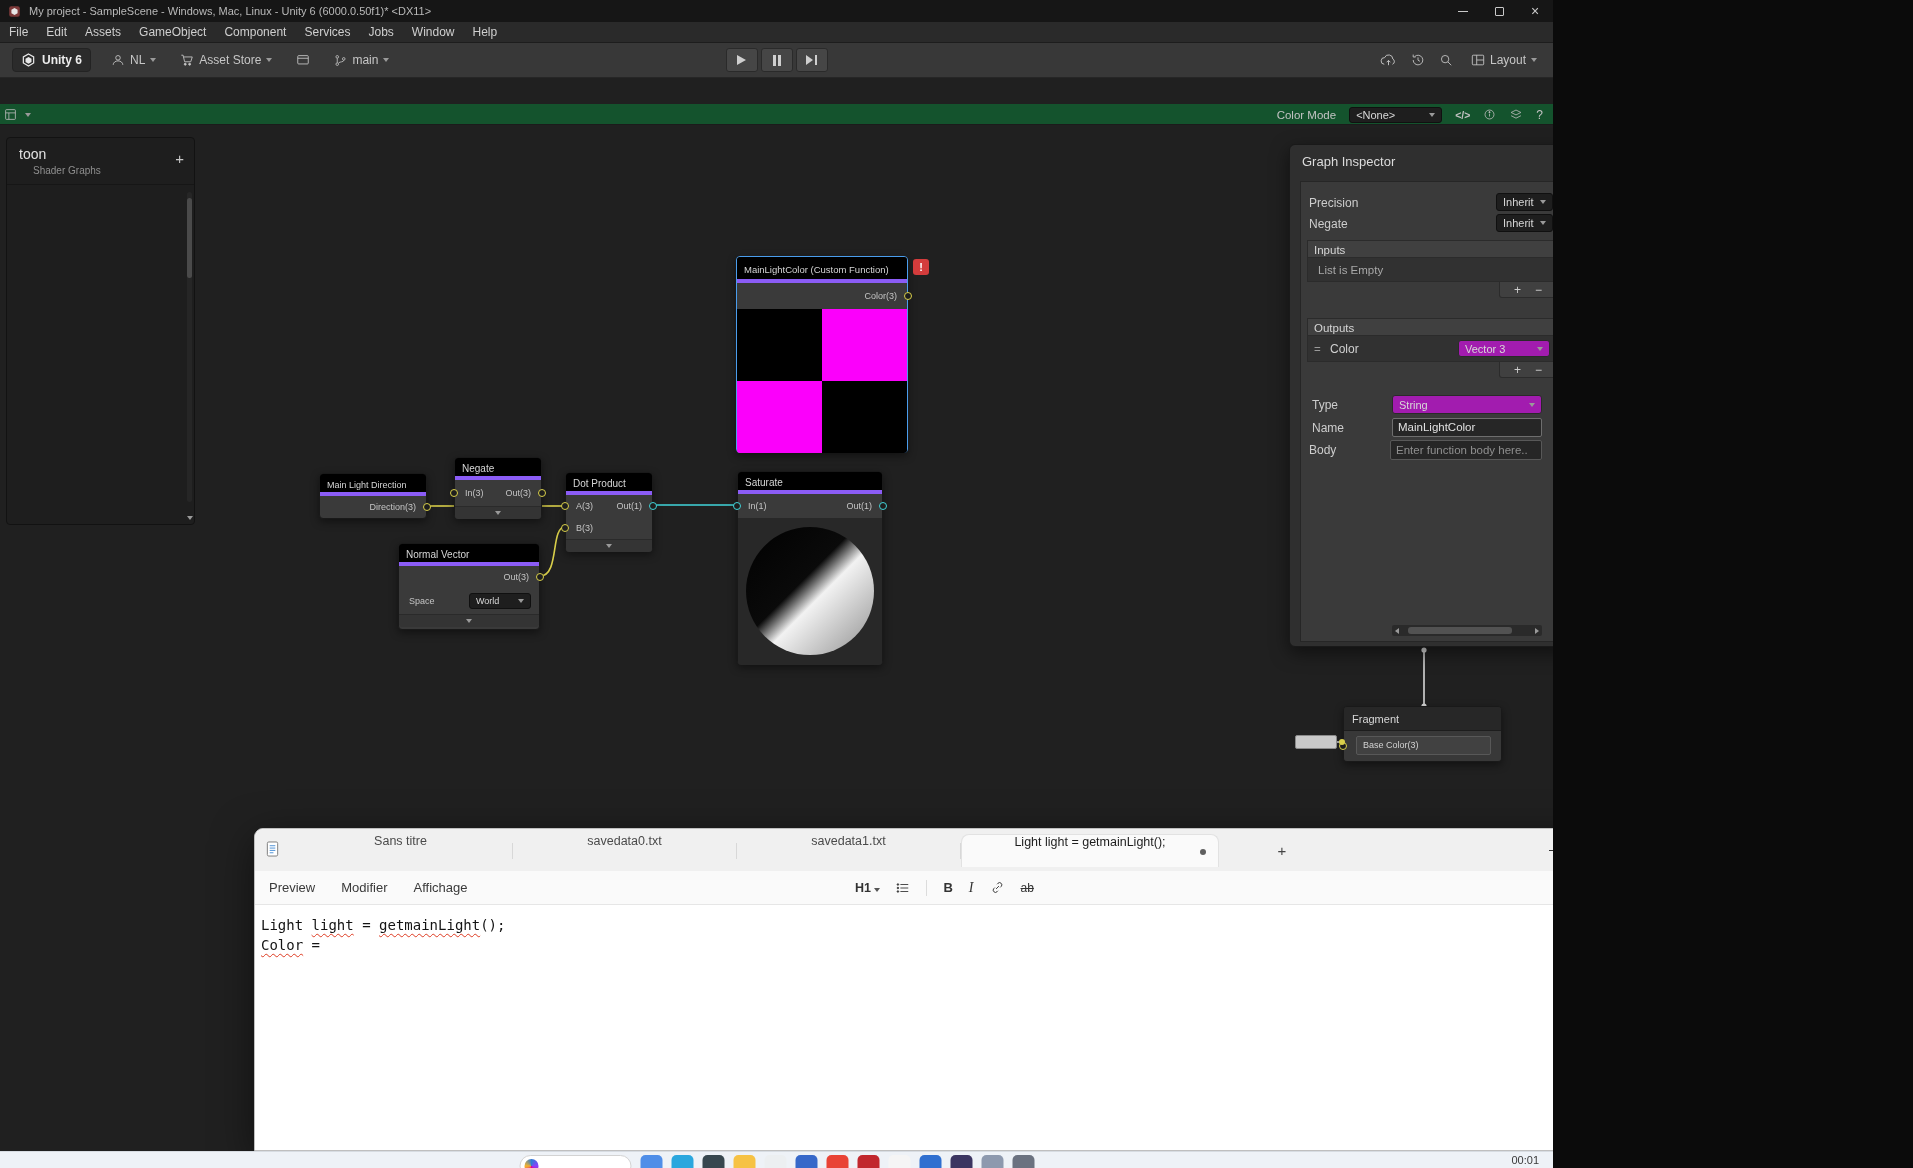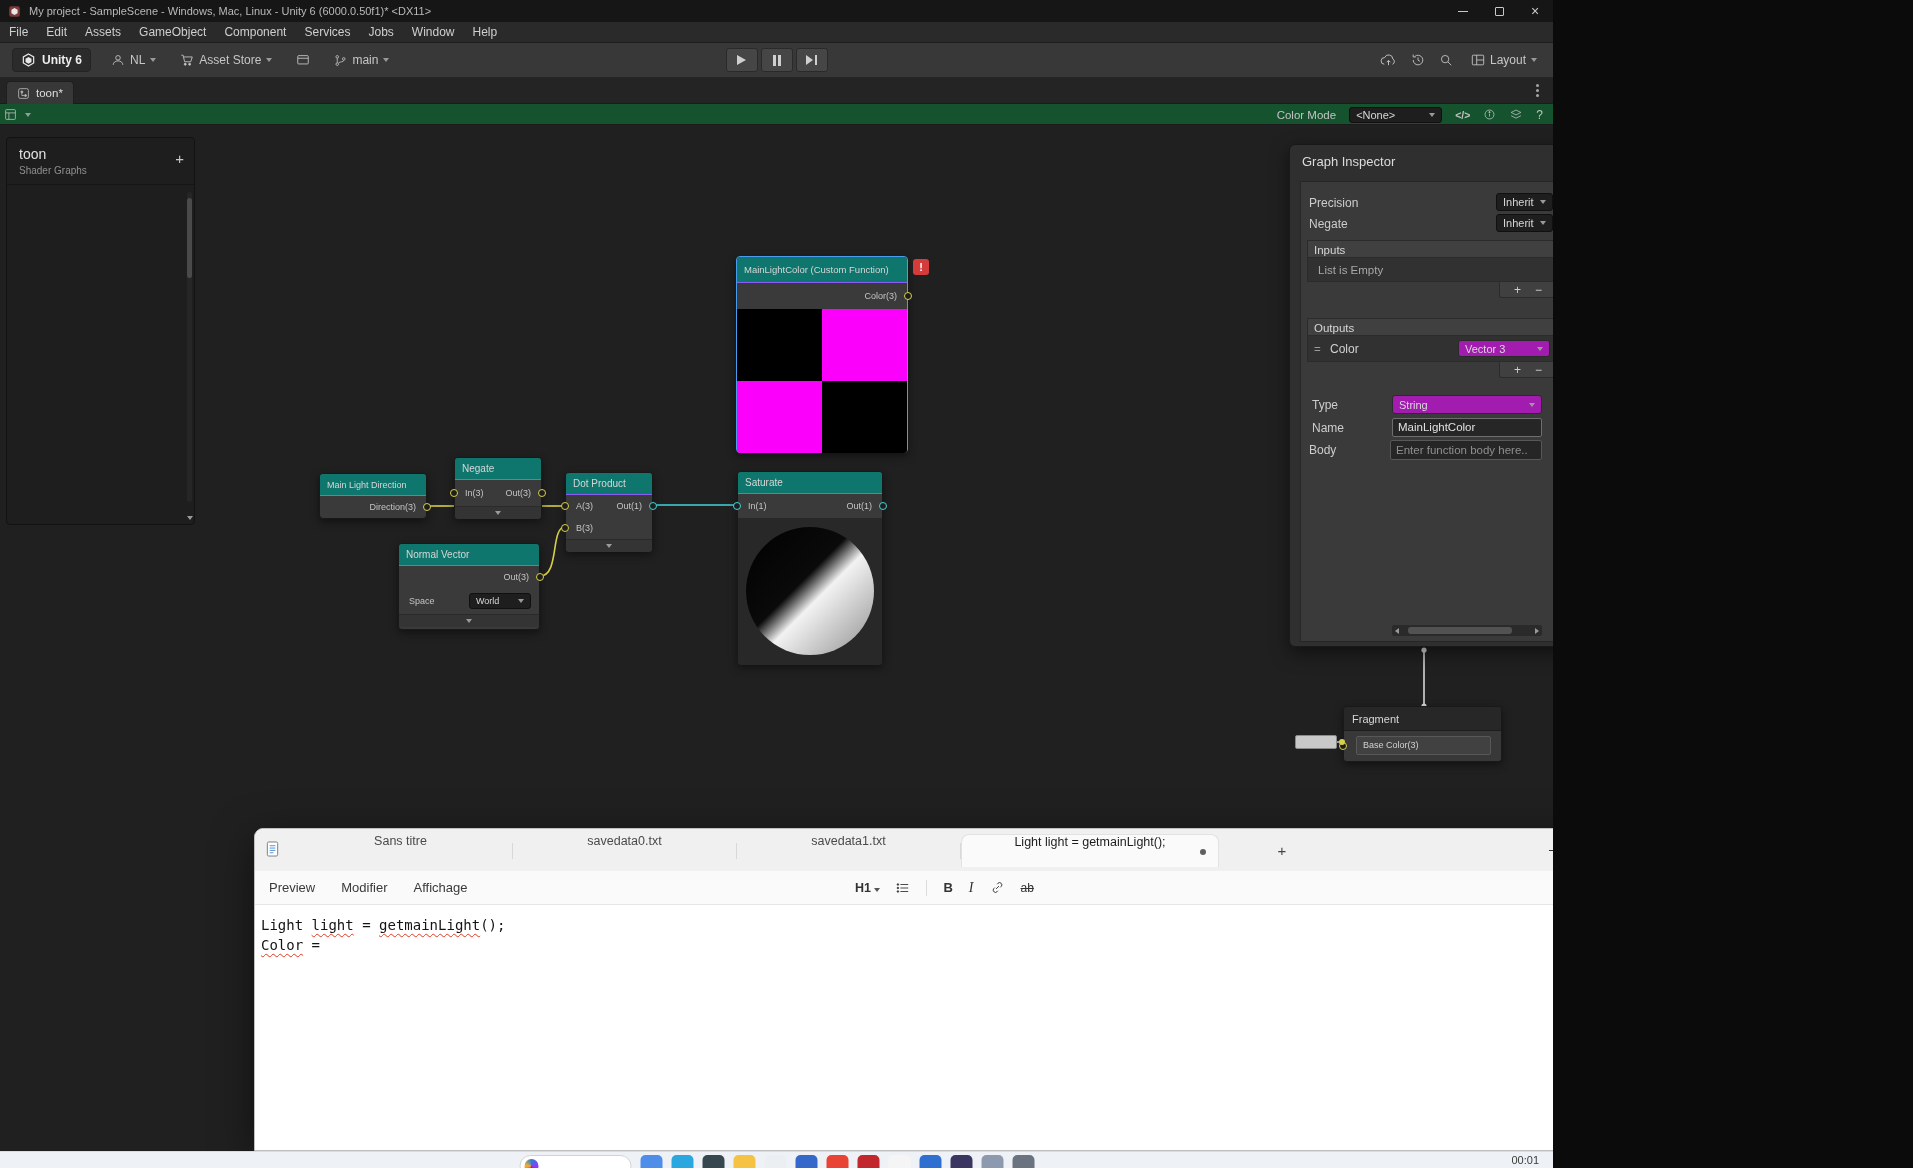--- a/index.html
+++ b/index.html
@@ -35,34 +35,34 @@
 .gt-left{position:absolute;left:4px;top:0;height:21px;display:flex;align-items:center;gap:8px}
 .gt-right{position:absolute;right:10px;top:0;height:21px;display:flex;align-items:center;gap:13px}
 .dd{background:#1e1e1e;border:1px solid #101010;border-radius:3px;color:#d8d8d8;font-size:11px;display:flex;align-items:center;justify-content:space-between;padding:0 6px;gap:6px}
 .dd.mid{background:#a21caf;border-color:#2a2a2a}
 
 .graph{position:absolute;left:0;top:125px;width:1913px;height:1026px;background:#202020}
 .wires{position:absolute;left:0;top:0;pointer-events:none}
 
 .blackboard{position:absolute;left:6px;top:12px;width:189px;height:388px;background:rgba(30,30,30,.96);border:1px solid #121212;border-radius:4px}
 .bb-title{position:absolute;left:12px;top:8px;font-size:14px;color:#e2e2e2}
-.bb-sub{position:absolute;left:12px;top:27px;font-size:10px;color:#8f8f8f}
+.bb-sub{position:absolute;left:26px;top:27px;font-size:10px;color:#8f8f8f}
 .bb-add{position:absolute;right:10px;top:12px;font-size:15px;color:#c8c8c8}
 .bb-head-line{position:absolute;left:0;top:46px;width:100%;height:1px;background:#161616}
 .bb-scroll{position:absolute;right:2px;top:54px;width:5px;height:310px;background:#262626;border-radius:3px}
 .bb-thumb{position:absolute;left:0;top:6px;width:5px;height:80px;background:#4a4a4a;border-radius:3px}
 .tri{width:0;height:0;display:inline-block}
 .tri-down{border-left:3.5px solid transparent;border-right:3.5px solid transparent;border-top:4.5px solid #9a9a9a}
 .tri-up{border-left:3.5px solid transparent;border-right:3.5px solid transparent;border-bottom:4.5px solid #9a9a9a}
 .tri-left{border-top:3.5px solid transparent;border-bottom:3.5px solid transparent;border-right:4.5px solid #9a9a9a}
 .tri-right{border-top:3.5px solid transparent;border-bottom:3.5px solid transparent;border-left:4.5px solid #9a9a9a}
 
 .node{position:absolute;background:#3a3a3a;border:1px solid #191919;border-radius:4px;box-shadow:0 3px 9px rgba(0,0,0,.45)}
 .node.sel{border:1px solid var(--selection,#4a9ded)}
-.node-h{height:22px;line-height:22px;background:#0f766e;border-bottom:1px solid #8b5cf6;border-radius:3px 3px 0 0;font-size:10px;color:#d6d6d6;padding:0 7px;white-space:nowrap;overflow:hidden;text-overflow:ellipsis}
+.node-h{height:22px;line-height:22px;background:#000000;border-bottom:4px solid #8b5cf6;border-radius:3px 3px 0 0;font-size:10px;color:#d6d6d6;padding:0 7px;white-space:nowrap;overflow:hidden;text-overflow:ellipsis}
 .node-h.big{height:26px;line-height:26px;font-size:9.5px}
 .prow{position:relative;height:22px;font-size:9px;color:#c4c4c4}
 .pl-l{position:absolute;left:10px;top:0;line-height:22px}
 .pl-r{position:absolute;right:10px;top:0;line-height:22px}
 .port{position:absolute;width:8px;height:8px;border-radius:50%;background:#1e1e1e;border:1.5px solid var(--wire_yellow,#d9cf4a)}
 .port.cyan{border-color:var(--wire_cyan,#41d4da)}
 .port.pl{left:-5px}.port.pr{right:-5px}
 .nchev{position:relative;height:13px;display:flex;align-items:center;justify-content:center;background:#343434;border-radius:0 0 3px 3px;border-top:1px solid #2a2a2a}
 .checker{position:absolute;left:0;top:52px;width:170px;height:144px;display:grid;grid-template-columns:1fr 1fr;grid-template-rows:1fr 1fr;border-radius:0 0 3px 3px;overflow:hidden}
 .ck-b{background:#000}.ck-m{background:var(--magenta,#fb00fb)}
@@ -249,32 +249,20 @@
         <svg class="ic" width="14" height="14" viewBox="0 0 16 16" fill="none" stroke="#c6c6c6">
             <rect x="1.5" y="2.5" width="13" height="11" rx="1"></rect>
             <path d="M6.5 2.5v11M6.5 8h8"></path>
           </svg>
         <span>Layout</span>
           <span class="caret"></span>
       </div>
     </div>
   </div>
 
-  <div class="doctabs">
-    <div class="doctab">
-      <svg class="ic" width="13" height="13" viewBox="0 0 16 16" fill="none" stroke="#b9b9b9">
-          <rect x="2" y="2" width="12" height="12" rx="2"></rect>
-          <circle cx="6" cy="6" r="1.2" fill="#b9b9b9"></circle>
-          <circle cx="10.5" cy="10.5" r="1.2" fill="#b9b9b9"></circle>
-          <path d="M6 7.4v3.1h3"></path>
-        </svg>
-      <span>toon*</span>
-    </div>
-    <span class="kebab" style="position:absolute;right:14px;top:11px"></span>
-  </div>
 
   <div class="gtoolbar">
     <div class="gt-left">
       <span>
           <svg class="ic" width="13" height="13" viewBox="0 0 16 16" fill="none" stroke="#bdbdbd">
             <rect x="2" y="2" width="12" height="12" rx="1"></rect>
             <path d="M2 6h12M6 6v8"></path>
           </svg>
         </span>
       <span class="caret"></span>

